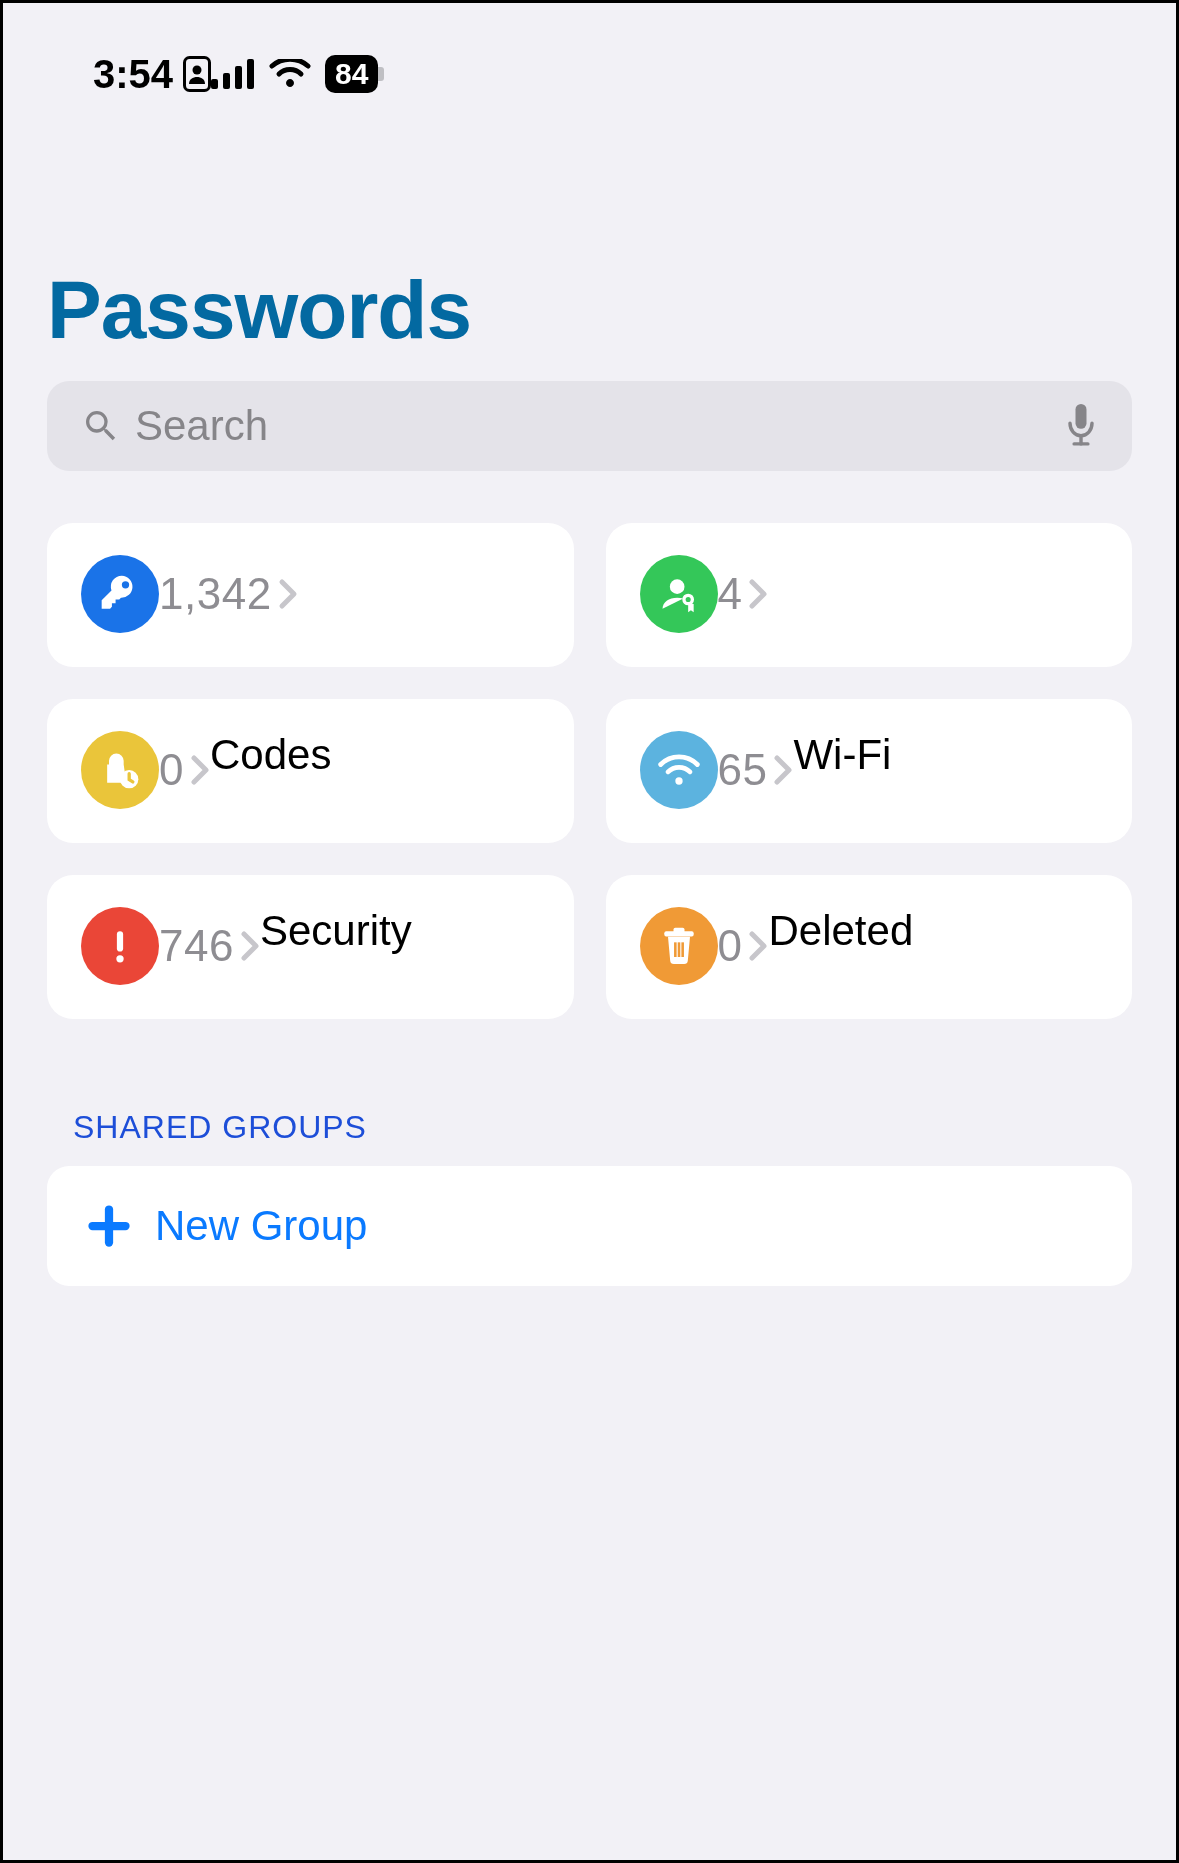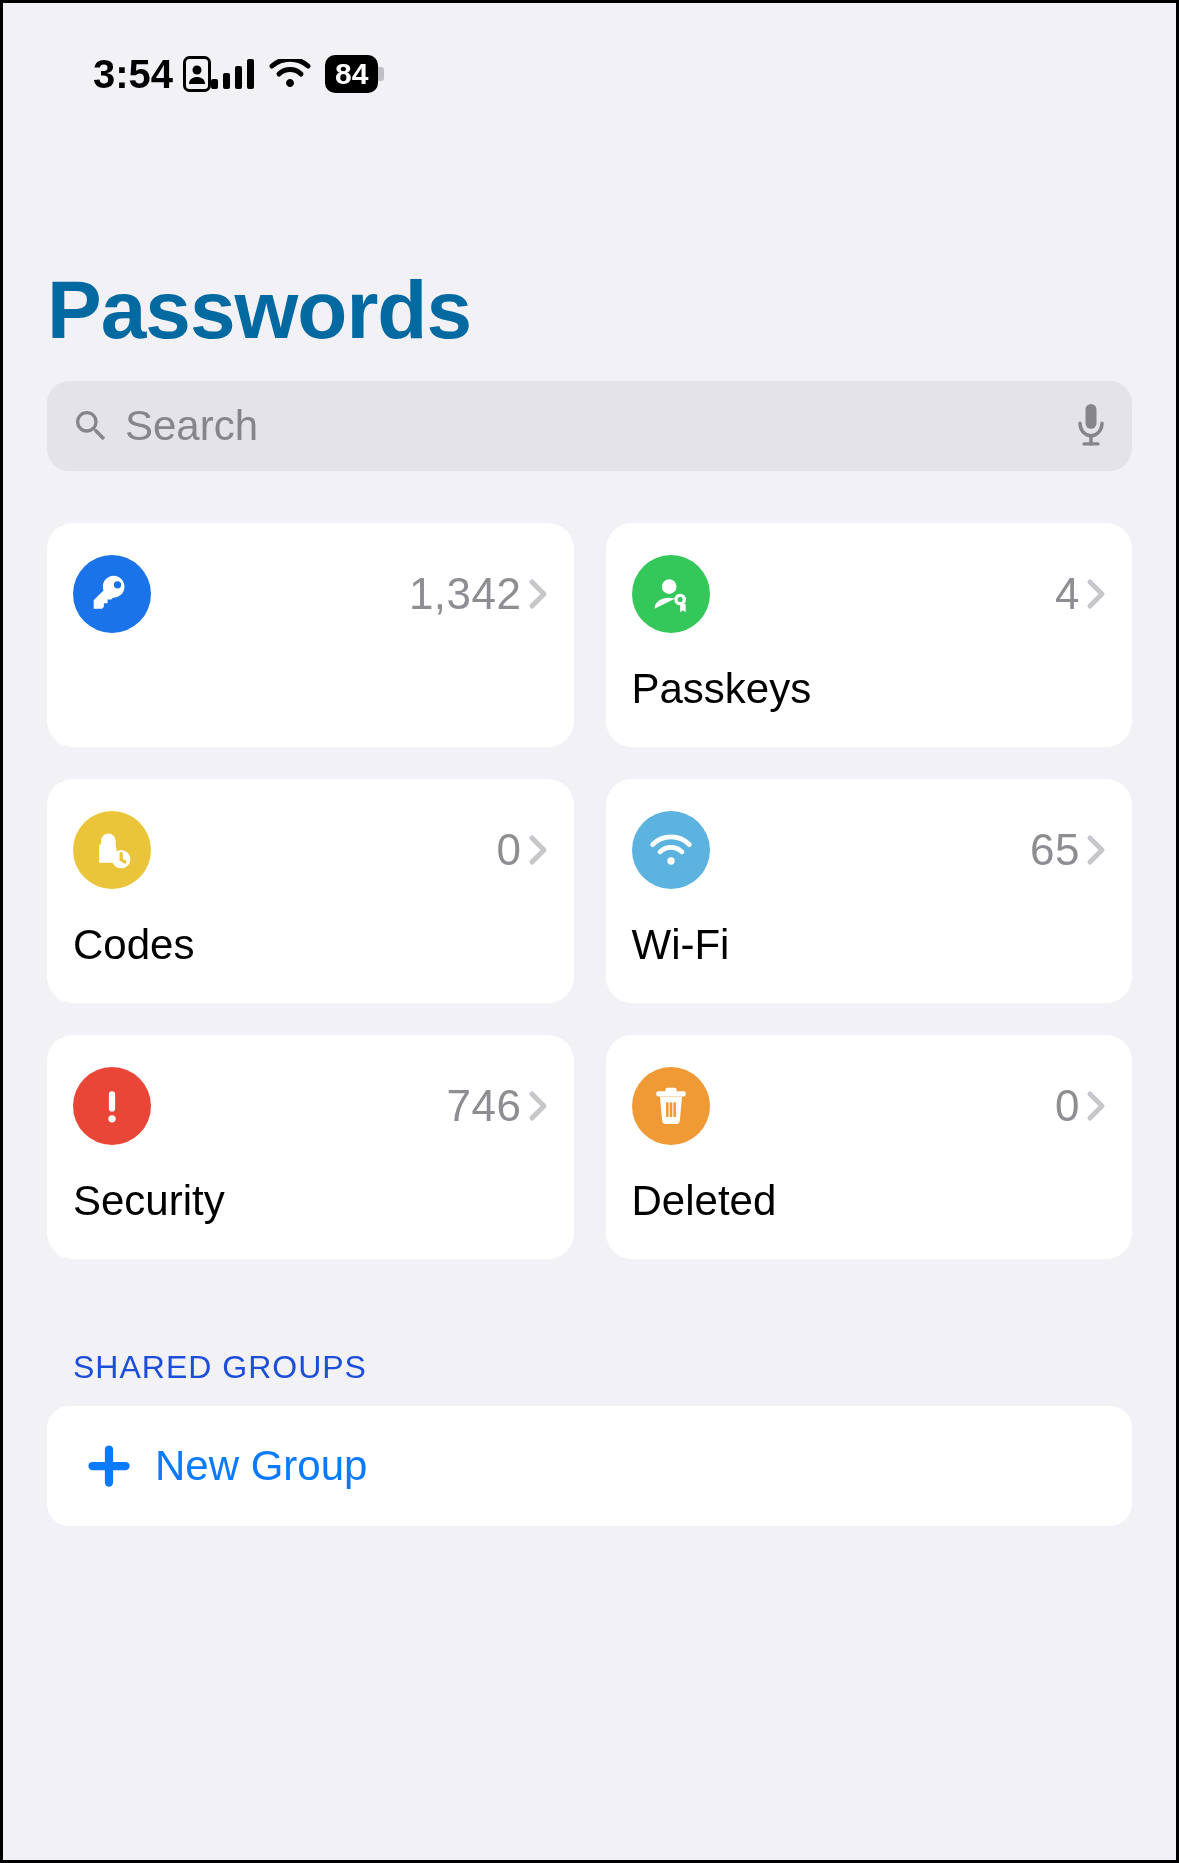--- a/index.html
+++ b/index.html
@@ -57,43 +57,42 @@
     padding: 140px 44px 24px 44px;
     color: #0369a1;
   }
   .search-bar {
     margin: 0 44px 52px 44px;
     background: #e4e3e9;
     border-radius: 22px;
     height: 90px;
     display: flex;
     align-items: center;
-    padding: 0 24px;
+    padding: 0 34px;
     gap: 14px;
   }
   .search-icon-svg { width: 40px; height: 40px; fill: #868589; }
   .search-placeholder {
     flex: 1;
     font-size: 42px;
     color: #868589;
   }
   .mic-icon-svg { width: 34px; height: 44px; fill: #868589; }
   .grid {
     display: grid;
     grid-template-columns: 1fr 1fr;
     gap: 32px;
     padding: 0 44px;
   }
   .card {
     background: #fff;
     border-radius: 26px;
-    padding: 32px 26px 34px 26px;
-    display: flex;
-    flex-direction: column;
-    gap: 32px;
+    padding: 32px 26px 34px 34px;
+    display: flex;
+    flex-direction: row;
   }
   .card-top {
     display: flex;
     align-items: center;
     justify-content: space-between;
   }
   .icon-circle {
     width: 78px;
     height: 78px;
     border-radius: 50%;
@@ -230,21 +229,20 @@
           <path d="M17 17v5l1.5-1.2L20 22v-4.5" fill="#fff"></path>
         </svg>
       </div>
       <div class="card-count-wrap">
         <span class="card-count">4</span>
         <svg class="chevron" viewBox="0 0 20 32">
             <path d="M4 4l12 12L4 28"></path>
           </svg>
       </div>
     </div>
-    <div class="card-label">Passkeys</div>
   </div>
 
   <div class="card">
     <div class="card-top">
       <div class="icon-circle ic-yellow">
         <svg class="icon-svg" viewBox="0 0 24 24">
           <path d="M14 9V7a4 4 0 00-8 0v2H5v10h10v-3"></path>
           <rect x="7.5" y="5" width="5" height="4" rx="2.5" fill="none" stroke="#fff" stroke-width="1.8"></rect>
           <circle cx="17" cy="17" r="5" fill="#fff"></circle>
           <path d="M17 14v3.2l2 1.3" fill="none" stroke="#eac53a" stroke-width="1.8" stroke-linecap="round"></path>

